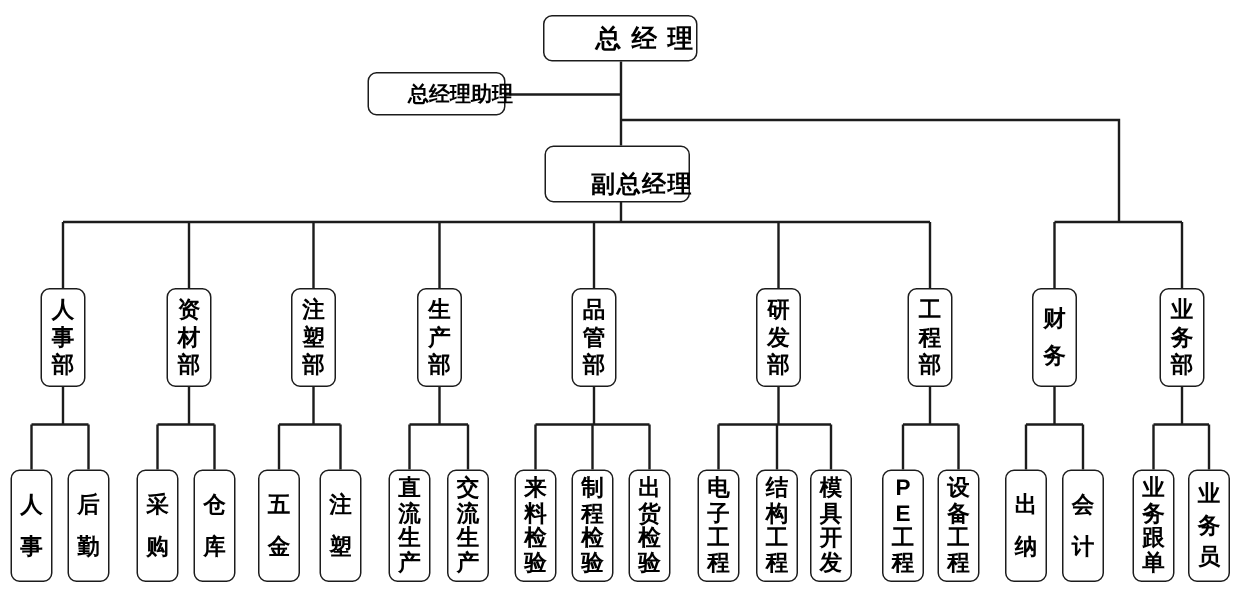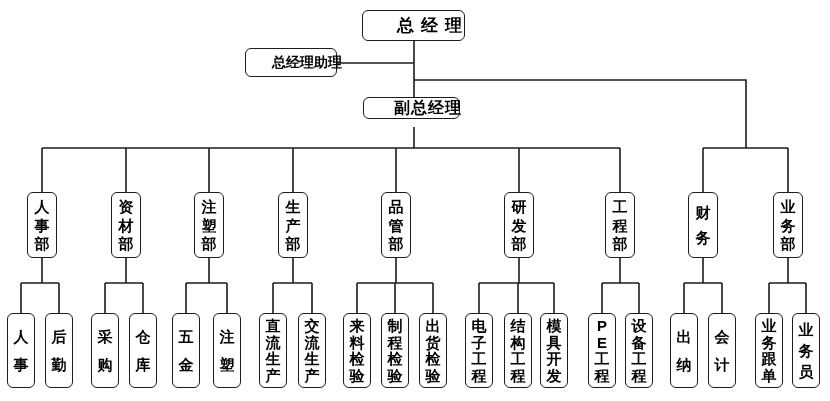--- a/index.html
+++ b/index.html
@@ -21,21 +21,21 @@
     border-radius: 6px;
     background: #ffffff;
     display: flex;
     align-items: center;
     justify-content: center;
   }
   .hbox { font-size: 17px; white-space: nowrap; padding-left: 32px; }
   .gm   { left: 362px; top: 10px;  width: 103px; height: 31px; }
   .gm span { letter-spacing: 7px; margin-right: -7px; }
   .asst { left: 245px; top: 48px;  width: 92px;  height: 29px; font-size: 14px; }
-  .dep  { left: 363px; top: 97px;  width: 97px;  height: 22px; font-size: 16px; }
+  .dep  { left: 363px; top: 97px;  width: 97px;  height: 38px; font-size: 16px; align-items: flex-end; }
   .dep span { letter-spacing: 1px; margin-right: -1px; }
   .vbox {
     flex-direction: column;
     justify-content: space-evenly;
     padding: 2px 0;
   }
   .vchar { line-height: 1; font-size: 15px; display: block; }
 </style>
 </head>
 <body>

